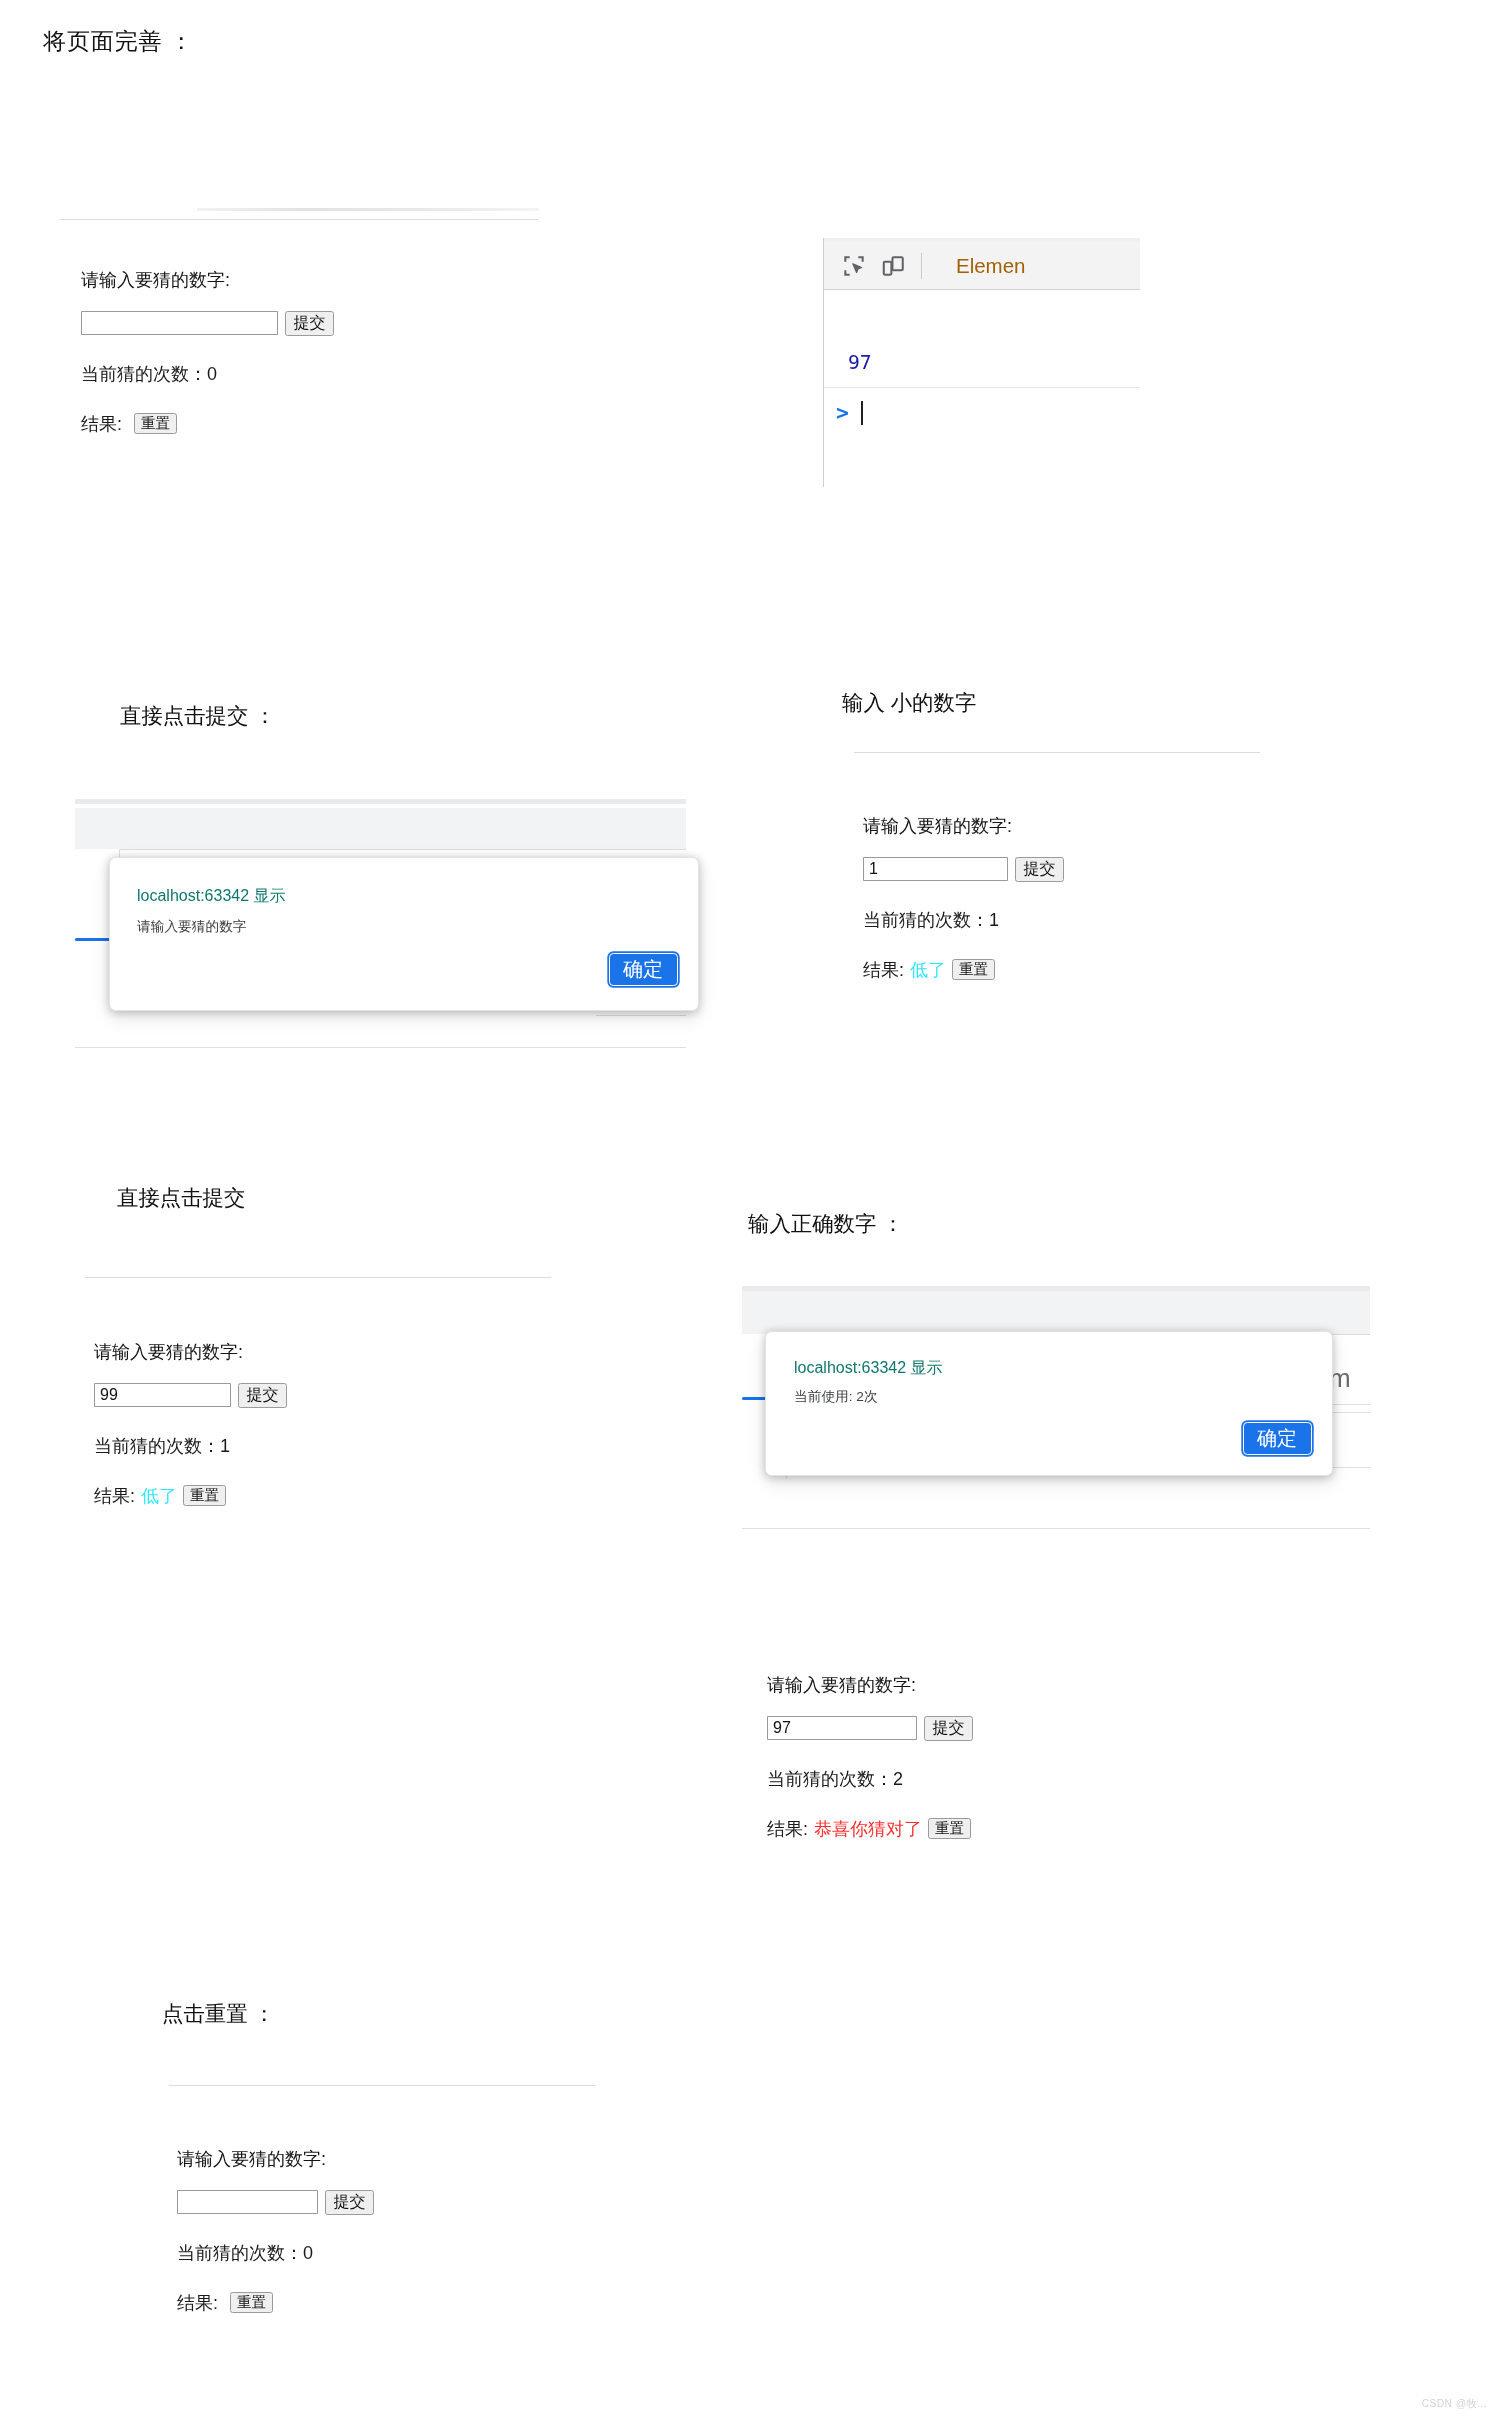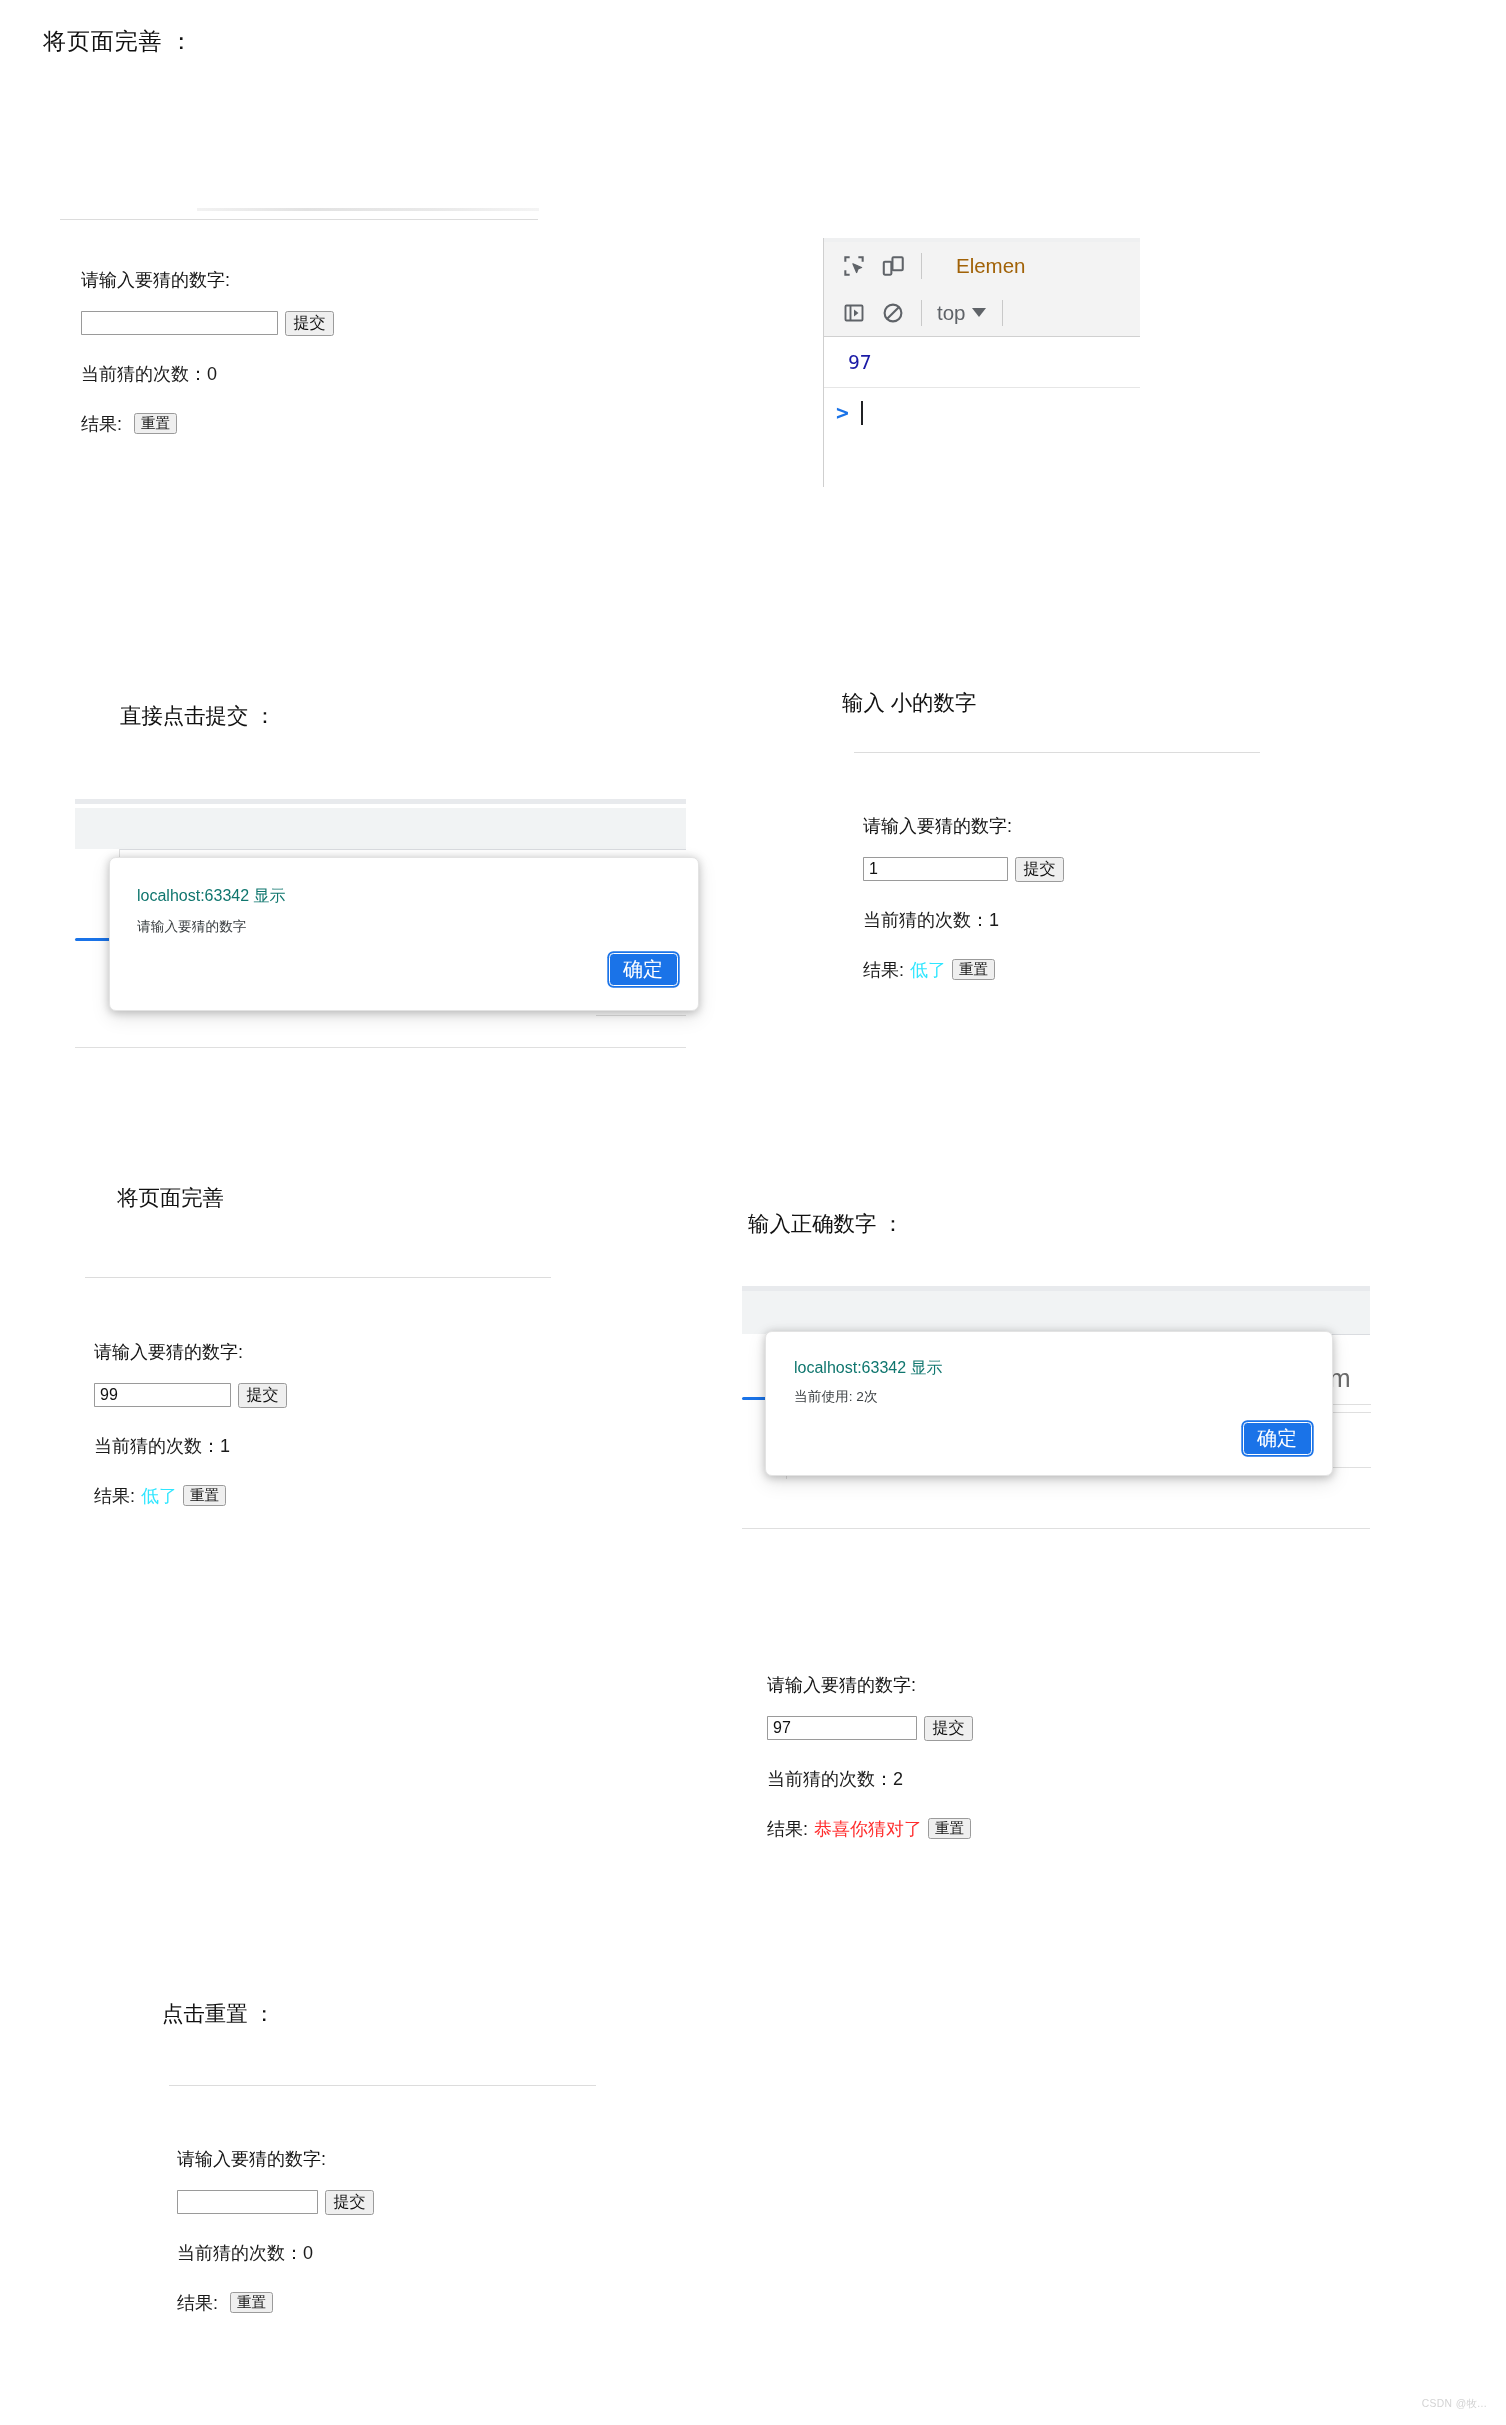--- a/index.html
+++ b/index.html
@@ -300,41 +300,20 @@
     <div class="dt-icon-btn">
       <svg width="26" height="26" viewBox="0 0 24 24" fill="none" stroke="#5f6368" stroke-width="1.9">
         <rect x="3.5" y="8" width="7" height="12" rx="1"></rect>
         <rect x="11.5" y="4" width="9.5" height="12" rx="1"></rect>
       </svg>
     </div>
     <div class="dt-sep"></div>
     <div class="dt-tab" style="margin-left:19px;">Elemen</div>
   </div>
 
-  <div class="dt-toolbar" style="top:51px; height:47px; padding-left:10.3px;">
-    <div class="dt-icon-btn">
-      <svg width="24" height="24" viewBox="0 0 24 24" fill="none" stroke="#5f6368" stroke-width="1.9">
-        <rect x="3.5" y="4.5" width="17" height="15" rx="1"></rect>
-        <line x1="8.5" y1="4.5" x2="8.5" y2="19.5"></line>
-        <path d="M12 8.5l4.5 3.5L12 15.5z" fill="#5f6368" stroke="none"></path>
-      </svg>
-    </div>
-    <div class="dt-icon-btn">
-      <svg width="24" height="24" viewBox="0 0 24 24" fill="none" stroke="#5f6368" stroke-width="2.1">
-        <circle cx="12" cy="12" r="8.4"></circle>
-        <line x1="6.2" y1="17.8" x2="17.8" y2="6.2"></line>
-      </svg>
-    </div>
-    <div class="dt-sep"></div>
-    <div class="dt-ctx" style="margin-left:6.8px;">
-      <span>top</span>
-      <span class="dt-caret"></span>
-    </div>
-    <div class="dt-sep" style="margin-left:15.4px;"></div>
-  </div>
 
   <div class="dt-log-row" style="top:99px; height:50px;">
     <span class="dt-log-value">97</span>
   </div>
 
   <div class="dt-prompt-row" style="top:149px; height:51px;">
     <span class="dt-prompt-arrow">&gt;</span>
     <span class="dt-caret-bar"></span>
   </div>
 </div>
@@ -372,21 +351,21 @@
     <button>提交</button>
   </div>
   <div class="count-line" style="margin-bottom:26px;">当前猜的次数：1</div>
   <div class="result-line">
     <span>结果:</span>
     <span class="res-low">低了</span>
     <button class="btn-reset">重置</button>
   </div>
 </div>
 
-<div class="abs caption" style="left:117px; top:1183px;">将页面完善</div>
+<div class="abs caption" style="left:117px; top:1183px;">直接点击提交</div>
 
 <div class="abs viewport" style="left:85px; top:1277px; width:466px; height:265px;">
   <div class="viewport-rule" style="top:0px;"></div>
 </div>
 
 <div class="game" style="left:94px; top:1303px; width:410px;">
   <div class="lbl" style="margin-bottom:22px;">请输入要猜的数字:</div>
   <div class="row-input" style="margin-bottom:26px;">
     <input type="text" style="width: 137px;" value="99">
     <button>提交</button>

